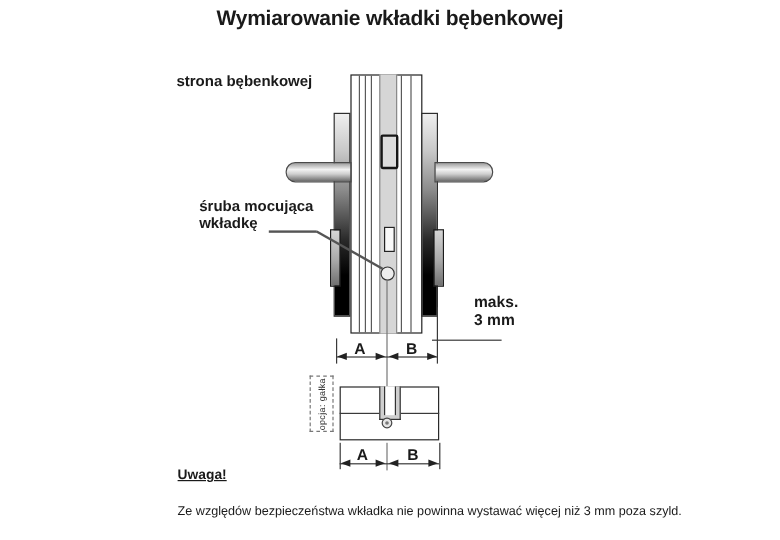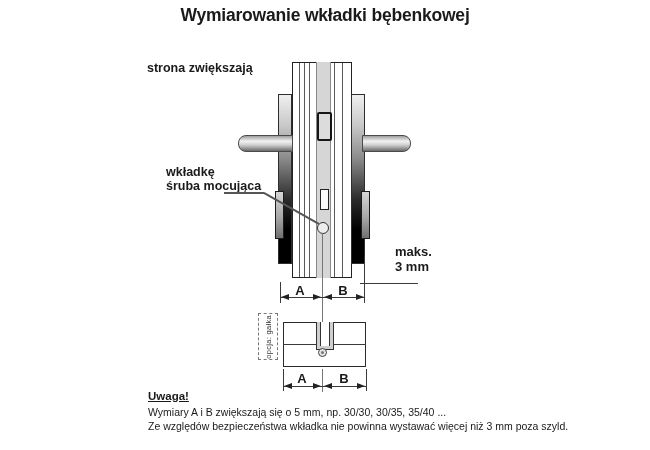--- a/index.html
+++ b/index.html
@@ -67,43 +67,43 @@
   #note-head{left:148px;top:390px;font-size:11.5px;font-weight:bold;text-decoration:underline;}
   .noteline{left:148px;font-size:10.5px;white-space:nowrap;}
 </style>
 </head>
 <body>
 
 <div id="canvas">
 
   <div id="title" class="abs">Wymiarowanie wkładki bębenkowej</div>
 
-  <div id="label-inner" class="abs sidelabel">strona zwiększają</div>
+  <div id="label-inner" class="abs sidelabel">strona bębenkowej</div>
 
   <div id="door" class="abs"></div>
   <div class="vline doorline" style="left:299px;"></div>
   <div class="vline doorline" style="left:304px;"></div>
   <div class="vline doorline" style="left:309px;"></div>
   <div class="vline doorline" style="left:334px;"></div>
   <div class="vline doorline" style="left:342px;"></div>
   <div id="strip" class="abs"></div>
   <div id="cam" class="abs"></div>
   <div id="slot" class="abs"></div>
 
   <div id="shield-left" class="abs shield"></div>
   <div id="shield-right" class="abs shield"></div>
   <div id="tab-left" class="abs tab"></div>
   <div id="tab-right" class="abs tab"></div>
 
   <div id="rod-left" class="abs rod"></div>
   <div id="rod-right" class="abs rod"></div>
 
   <div id="label-screw" class="abs">
+    <div>śruba mocująca</div>
     <div>wkładkę</div>
-    <div>śruba mocująca</div>
   </div>
   <div id="leader-h" class="abs"></div>
   <div id="leader-d" class="abs"></div>
   <div id="screw-dot" class="abs"></div>
 
   <div id="label-max" class="abs">
     <div>maks.</div>
     <div>3 mm</div>
   </div>
   <div class="hline" style="left:360px;top:283px;width:58px;"></div>
@@ -135,16 +135,15 @@
   <div class="vline" style="left:322px;top:369px;height:23px;background:#777;"></div>
   <div class="hline" style="left:283px;top:386px;width:83px;"></div>
   <div class="arr arr-l" style="left:284px;top:383px;"></div>
   <div class="arr arr-r" style="left:313px;top:383px;"></div>
   <div class="arr arr-l" style="left:324px;top:383px;"></div>
   <div class="arr arr-r" style="left:357px;top:383px;"></div>
   <div class="abs dimlabel" style="left:294px;top:371px;">A</div>
   <div class="abs dimlabel" style="left:336px;top:371px;">B</div>
 
   <div id="note-head" class="abs">Uwaga!</div>
-  <div class="abs noteline" style="top:406px;">Wymiary A i B zwiększają się o 5 mm, np. 30/30, 30/35, 35/40 ...</div>
   <div class="abs noteline" style="top:420px;">Ze względów bezpieczeństwa wkładka nie powinna wystawać więcej niż 3 mm poza szyld.</div>
 
 </div>
 
 </body></html>

